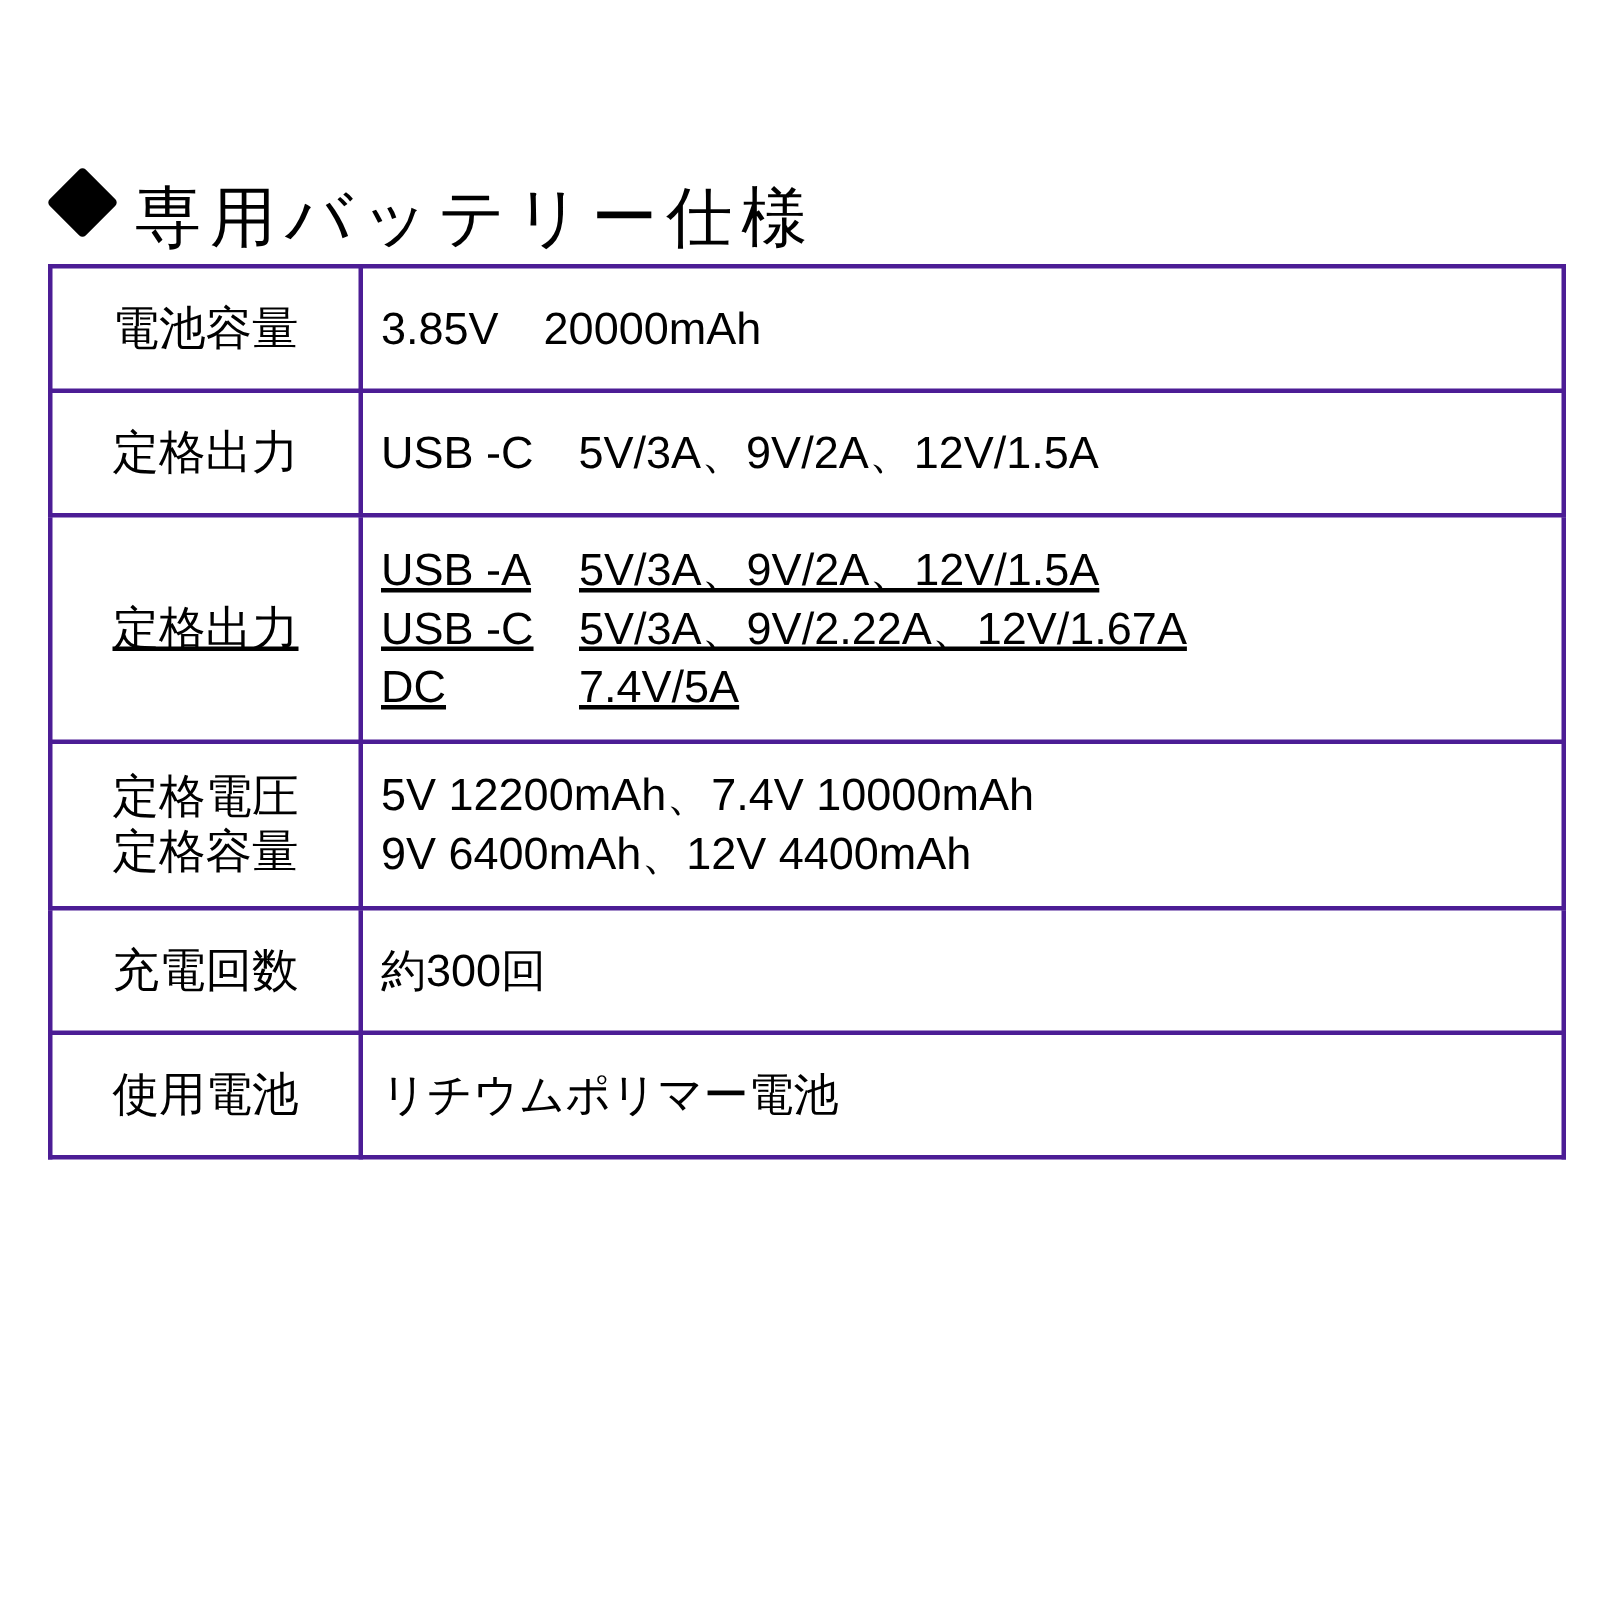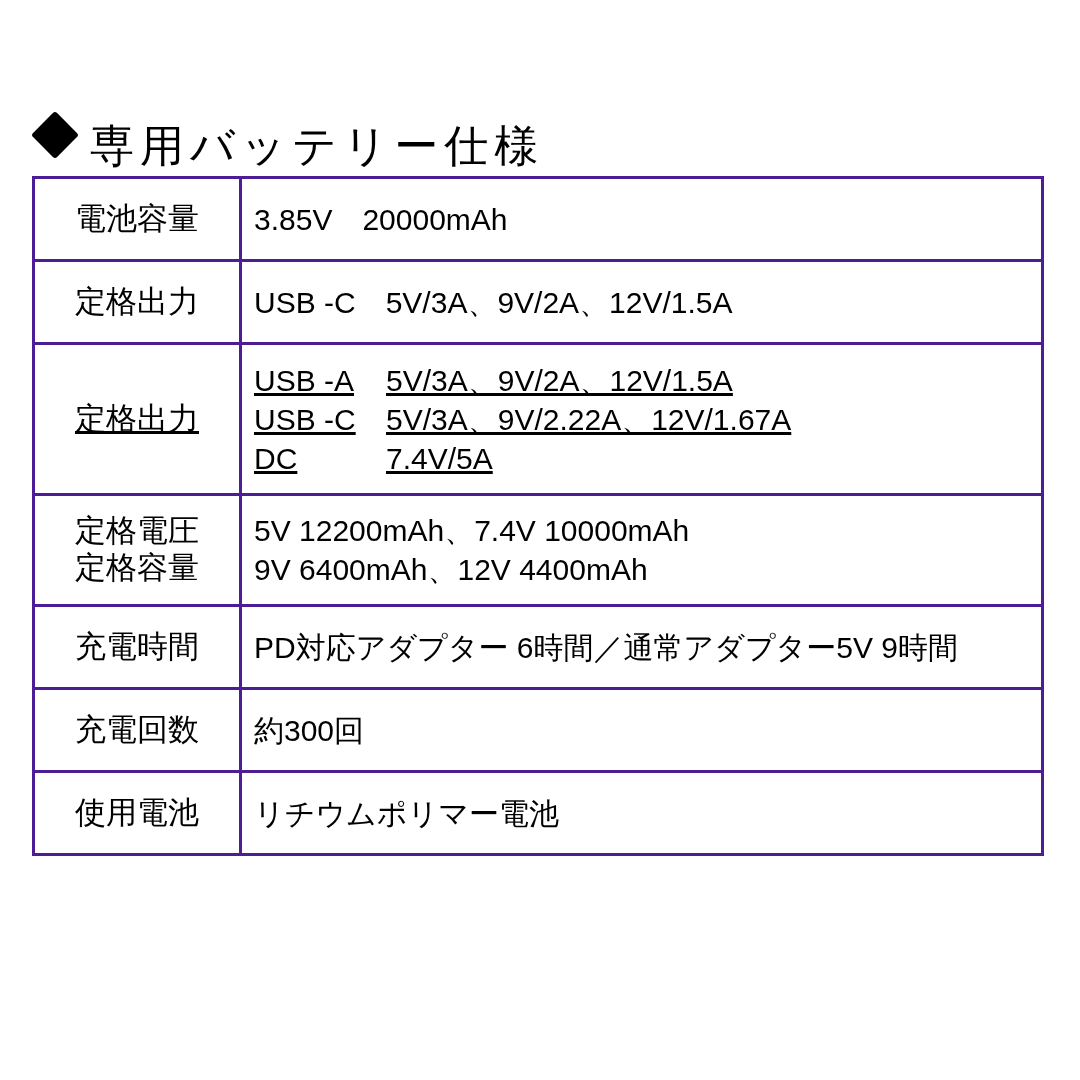--- a/index.html
+++ b/index.html
@@ -152,26 +152,20 @@
           <span class="two-line">定格容量</span>
         </td>
         <td class="value">
           <span class="ln">5V 12200mAh、7.4V 10000mAh</span>
           <span class="ln">9V 6400mAh、12V 4400mAh</span>
         </td>
       </tr>
 
 
 
-      <tr class="row-norm">
-        <td class="label">充電時間</td>
-        <td class="value">
-          <span class="ln">PD対応アダプター 6時間／通常アダプター5V 9時間</span>
-        </td>
-      </tr>
 
       <tr class="row-norm">
         <td class="label">充電回数</td>
         <td class="value">
           <span class="ln">約300回</span>
         </td>
       </tr>
 
       <tr class="row-norm">
         <td class="label">使用電池</td>

